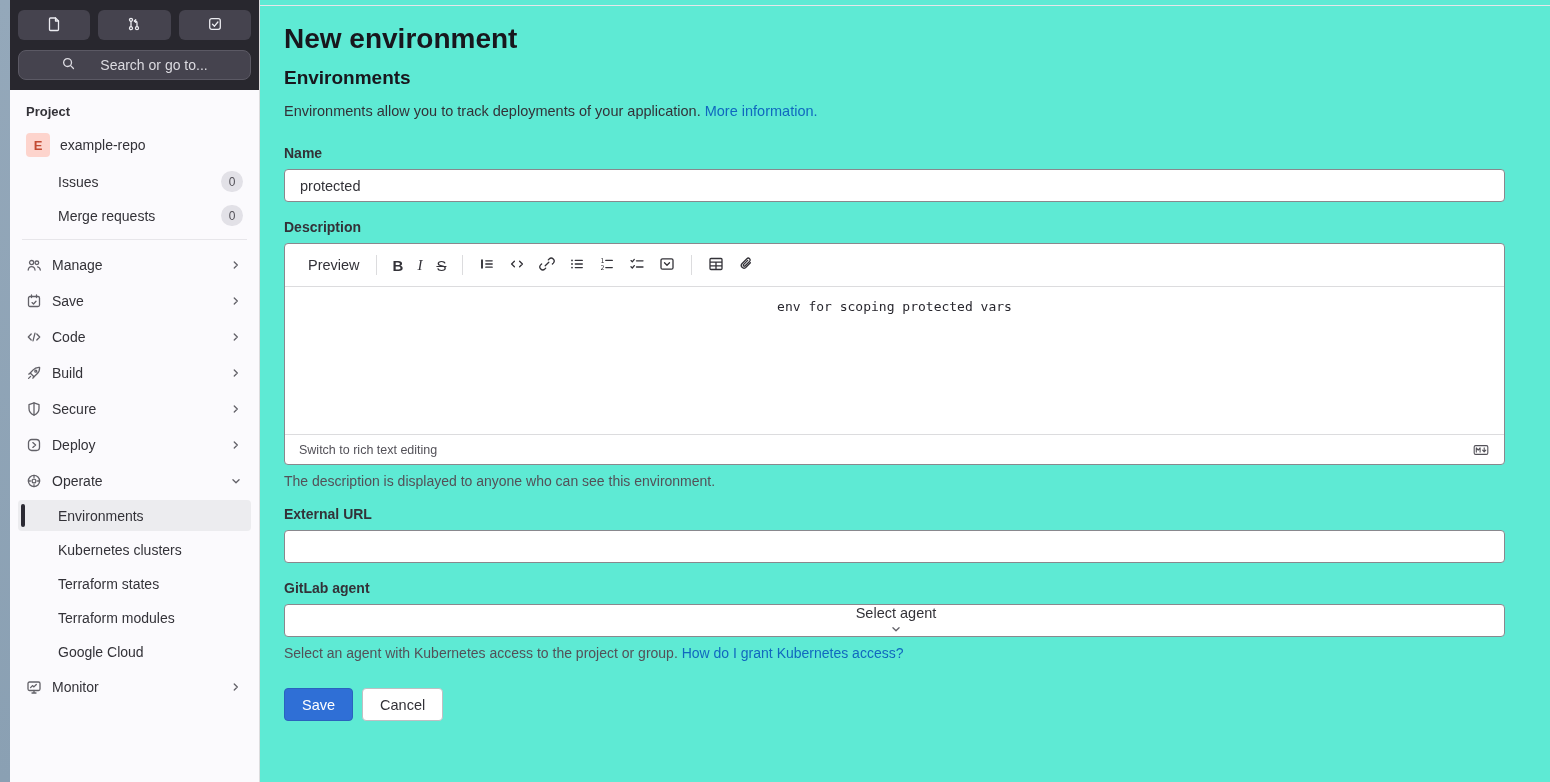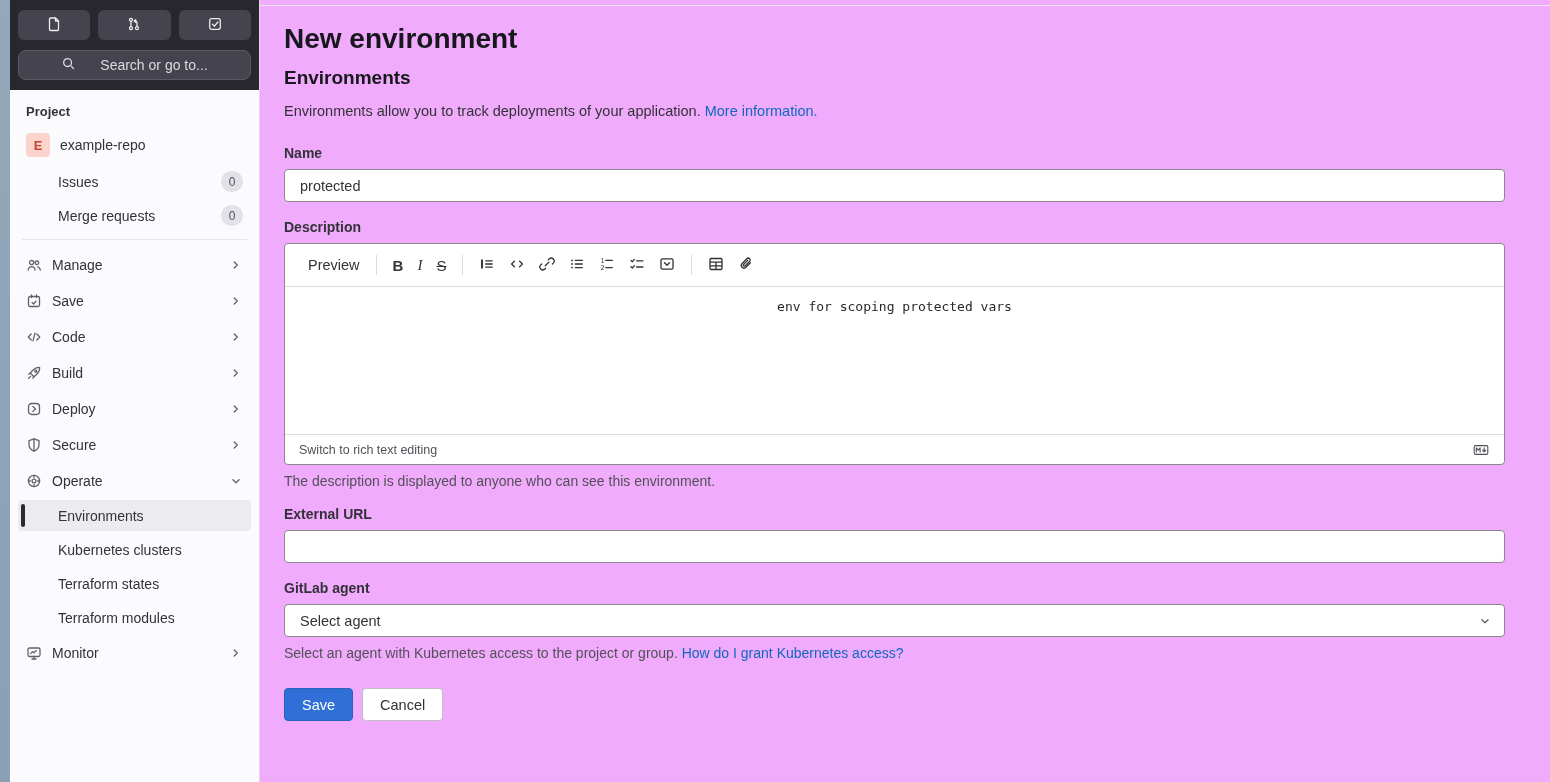--- a/index.html
+++ b/index.html
@@ -33,21 +33,21 @@
   .nav-label { flex:1; white-space:nowrap; overflow:hidden; color:#333238; }
   .chev { color:#626168; flex:none; display:flex; }
   .badge { background:#e2e1e7; color:#535158; border-radius:11px; min-width:22px; height:21px; padding:0 6px;
            display:flex; align-items:center; justify-content:center; font-size:12px; flex:none; }
   .avatar { width:24px; height:24px; border-radius:4px; background:#fdd4cd; color:#c24a32; font-weight:700;
             display:flex; align-items:center; justify-content:center; font-size:13px; flex:none; }
   .project-row { height:36px; }
   .divider { height:1px; background:#e7e6ea; margin:8px 4px; }
 
   
-  .main { flex:1; padding:0 45px 0 24px; overflow:hidden; background:#f0abfc; }
+  .main { flex:1; padding:0 45px 0 24px; overflow:hidden; background:#5eead4; }
   .main-hairline { height:6px; border-bottom:1px solid #e7e6e9; margin:0 -45px 0 -24px; }
   h1.page-title { font-size:28px; font-weight:700; color:#18171d; margin:17px 0 12px; }
   h2.section-title { font-size:19px; font-weight:700; color:#18171d; margin:0 0 14px; }
   .intro { font-size:14.5px; margin:0 0 26px; color:#333238; }
   a.link { color:#1068bf; text-decoration:none; cursor:pointer; }
   .field { margin-bottom:17px; }
   .field-label { display:block; font-weight:700; font-size:14px; margin-bottom:8px; color:#333238; }
   .text-input { width:100%; height:33px; border:1px solid #89888d; border-radius:4px; padding:0 15px;
                 font-size:14.5px; color:#333238; background:#fff; font-family:inherit; }
   .help-text { font-size:14px; color:#535158; margin:8px 0 0; }
@@ -65,21 +65,21 @@
   .editor-area { display:block; width:100%; height:147px; padding:12px 16px; border:none; resize:none; outline:none;
                  font-family:"DejaVu Sans Mono", monospace; font-size:13px; color:#28272e; background:transparent;text-align:center; }
   .editor-footer { display:flex; justify-content:space-between; align-items:center;
                    border-top:1px solid #dcdcde; padding:0 14px; height:30px; }
   .switch-link { font-size:12.5px; color:#535158; cursor:pointer; background:none; border:none; font-family:inherit; padding:0; }
   .md-icon { color:#535158; display:flex; cursor:pointer; }
 
   
   .select { width:100%; height:33px; border:1px solid #89888d; border-radius:4px; background:#fff;
             display:flex; align-items:center; justify-content:space-between; padding:0 12px 0 15px;
-            font-size:14.5px; color:#333238; cursor:pointer; font-family:inherit; }
+            font-size:14.5px; color:#333238; cursor:pointer; font-family:inherit;flex-direction:column; }
 
   
   .btn-row { display:flex; gap:9px; margin-top:27px; }
   .btn { height:33px; border-radius:4px; font-size:14.5px; padding:0 17px; cursor:pointer; font-family:inherit; }
   .btn-save { background:#2f6fd6; border:1px solid #2a63be; color:#fff; }
   .btn-cancel { background:#fff; border:1px solid #bfbfc3; color:#333238; }
 </style>
 </head>
 <body>
 
@@ -209,40 +209,40 @@
       <span class="chev">
         <svg viewBox="0 0 16 16" width="14" height="14" fill="none" stroke="currentColor" stroke-width="1.5" stroke-linecap="round" stroke-linejoin="round">
             <path d="m6 4.5 3.5 3.5L6 11.5"></path>
           </svg>
       </span>
     </div>
 
     <div class="nav-row">
       <span class="nav-icon">
         <svg viewBox="0 0 16 16" width="16" height="16" fill="none" stroke="currentColor" stroke-width="1.3" stroke-linecap="round" stroke-linejoin="round">
+            <path d="M8 1.8 13 3.6v4c0 3.2-2 5.4-5 6.5-3-1.1-5-3.3-5-6.5v-4L8 1.8z"></path>
+            <path d="M8 1.8v12.3"></path>
+          </svg>
+      </span>
+      <span class="nav-label">Secure</span>
+      <span class="chev">
+        <svg viewBox="0 0 16 16" width="14" height="14" fill="none" stroke="currentColor" stroke-width="1.5" stroke-linecap="round" stroke-linejoin="round">
+            <path d="m6 4.5 3.5 3.5L6 11.5"></path>
+          </svg>
+      </span>
+    </div>
+
+    <div class="nav-row">
+      <span class="nav-icon">
+        <svg viewBox="0 0 16 16" width="16" height="16" fill="none" stroke="currentColor" stroke-width="1.3" stroke-linecap="round" stroke-linejoin="round">
             <rect x="2.5" y="2.5" width="11" height="11" rx="3.2"></rect>
             <path d="M6.8 5.6 9.6 8l-2.8 2.4"></path>
           </svg>
       </span>
       <span class="nav-label">Deploy</span>
-      <span class="chev">
-        <svg viewBox="0 0 16 16" width="14" height="14" fill="none" stroke="currentColor" stroke-width="1.5" stroke-linecap="round" stroke-linejoin="round">
-            <path d="m6 4.5 3.5 3.5L6 11.5"></path>
-          </svg>
-      </span>
-    </div>
-
-    <div class="nav-row">
-      <span class="nav-icon">
-        <svg viewBox="0 0 16 16" width="16" height="16" fill="none" stroke="currentColor" stroke-width="1.3" stroke-linecap="round" stroke-linejoin="round">
-            <path d="M8 1.8 13 3.6v4c0 3.2-2 5.4-5 6.5-3-1.1-5-3.3-5-6.5v-4L8 1.8z"></path>
-            <path d="M8 1.8v12.3"></path>
-          </svg>
-      </span>
-      <span class="nav-label">Secure</span>
       <span class="chev">
         <svg viewBox="0 0 16 16" width="14" height="14" fill="none" stroke="currentColor" stroke-width="1.5" stroke-linecap="round" stroke-linejoin="round">
             <path d="m6 4.5 3.5 3.5L6 11.5"></path>
           </svg>
       </span>
     </div>
 
     <div class="nav-row">
       <span class="nav-icon">
         <svg viewBox="0 0 16 16" width="16" height="16" fill="none" stroke="currentColor" stroke-width="1.3" stroke-linecap="round" stroke-linejoin="round">
@@ -264,20 +264,23 @@
       <span class="nav-label">Environments</span>
     </div>
     <div class="nav-row sub-row">
       <span class="nav-label">Kubernetes clusters</span>
     </div>
     <div class="nav-row sub-row">
       <span class="nav-label">Terraform states</span>
     </div>
     <div class="nav-row sub-row">
       <span class="nav-label">Terraform modules</span>
+    </div>
+    <div class="nav-row sub-row">
+      <span class="nav-label">Google Cloud</span>
     </div>
 
     <div class="nav-row">
       <span class="nav-icon">
         <svg viewBox="0 0 16 16" width="16" height="16" fill="none" stroke="currentColor" stroke-width="1.3" stroke-linecap="round" stroke-linejoin="round">
             <rect x="2" y="3" width="12" height="8.5" rx="1.5"></rect>
             <path d="M6 14h4M8 11.5V14"></path>
             <path d="m4.6 8.6 1.9-2 1.4 1.3 2.4-2.4"></path>
           </svg>
       </span>

